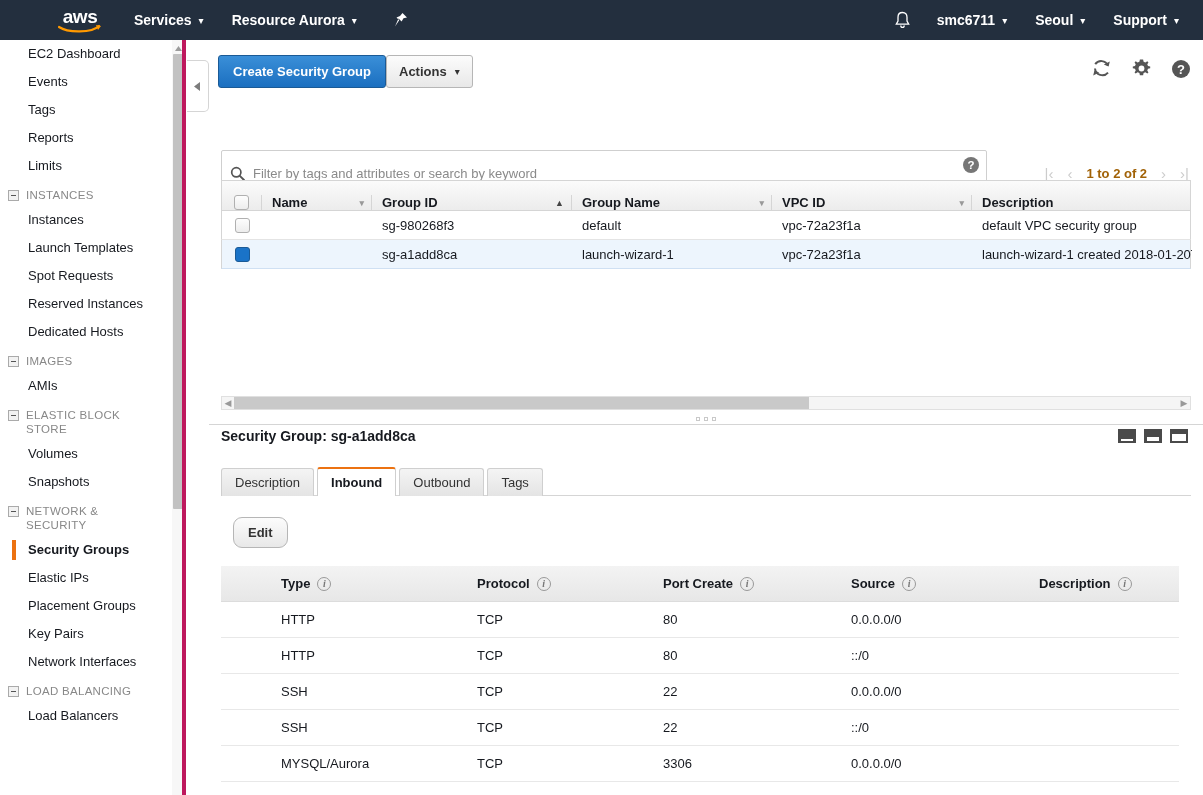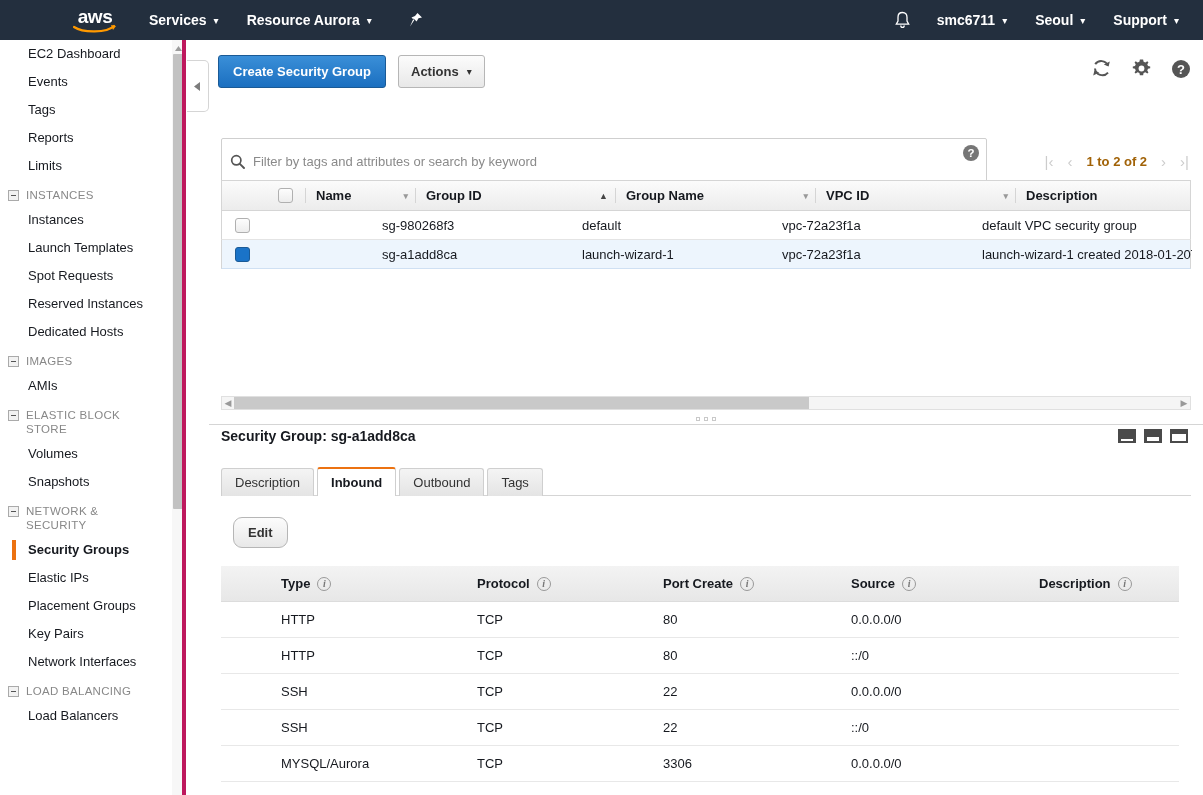--- a/index.html
+++ b/index.html
@@ -10,21 +10,21 @@
     color: #333;
     background: #fff;
     overflow: hidden;
   }
   #app { position: relative; width: 1203px; height: 795px; }
 
   
   .topnav {
     position: absolute; top: 0; left: 0; width: 1203px; height: 40px;
     background: #232f3e;
-    display: flex; align-items: center; padding-left: 15px;
+    display: flex; align-items: center;
   }
   .aws-logo {
     width: 80px; margin-left: 40px; display: flex; flex-direction: column;
     align-items: center; justify-content: center; line-height: 1;
   }
   .aws-logo .wordmark {
     color: #fff; font-size: 19px; font-weight: bold; letter-spacing: -0.5px;
     font-family: "Liberation Sans", sans-serif;
   }
   .aws-logo .smile { width: 44px; height: 9px; margin-top: -2px; }
@@ -82,40 +82,40 @@
   .collapse-tab {
     position: absolute; left: 187px; top: 60px; width: 22px; height: 52px;
     background: #fff; border: 1px solid #d5d5d5; border-left: none;
     border-radius: 0 5px 5px 0;
     display: flex; align-items: center; justify-content: center; cursor: pointer;
   }
 
   
   .main { position: absolute; top: 40px; left: 209px; width: 994px; height: 755px; background: #fff; }
 
-  .toolbar { position: absolute; top: 15px; left: 9px; display: flex; align-items: flex-end; gap: 12px; }
+  .toolbar { position: absolute; top: 15px; left: 9px; display: flex; align-items: flex-end; gap: 0; }
   .btn-primary {
     background: linear-gradient(to bottom, #3a8fd8, #1b6fc0);
     border: 1px solid #1a5a96; color: #fff; font-weight: bold; font-size: 13px;
     padding: 8px 14px; border-radius: 3px; cursor: pointer;
   }
   .btn-default {
     background: linear-gradient(to bottom, #fcfcfc, #e8e8e8);
     border: 1px solid #b6b6b6; color: #333; font-weight: bold; font-size: 13px;
     padding: 8px 12px; border-radius: 3px; cursor: pointer;
     display: flex; align-items: center; gap: 8px;
   }
   .btn-default .caret { font-size: 10px; font-weight: normal; }
 
   .tb-icons { position: absolute; top: 18px; right: 12px; display: flex; align-items: center; gap: 19px; }
   .tb-ic { cursor: pointer; display: flex; align-items: center; justify-content: center; }
 
   
   .filterbar {
-    position: absolute; top: 98px; left: 12px; width: 970px; height: 46px;
+    position: absolute; top: 110px; left: 12px; width: 970px; height: 46px;
     display: flex; align-items: stretch; gap: 45px;
   }
   .filter-input-wrap {
     flex: 0 0 766px; border: 1px solid #cfcfcf; background: #fff;
     display: flex; align-items: center; padding: 0 8px; border-radius: 2px;
     position: relative;
   }
   .filter-input-wrap input {
     border: none; outline: none; font-size: 13px; color: #555;
     flex: 1; margin-left: 8px; font-family: "Liberation Sans", sans-serif;
@@ -127,21 +127,21 @@
   }
   .pager { flex: 1; display: flex; align-items: center; justify-content: flex-end; gap: 14px; padding-right: 2px; }
   .pg-arrow { color: #bbb; font-size: 15px; cursor: pointer; user-select: none; }
   .pg-arrow.off { color: #ccc; }
   .pg-text { font-size: 13px; color: #a16207; font-weight: bold; white-space: nowrap; }
 
   
   .tbl { position: absolute; top: 140px; left: 12px; width: 970px; }
   .tbl-head {
     display: flex; background: linear-gradient(to bottom,#fbfbfb,#ececec);
-    border: 1px solid #d5d5d5; height: 31px; align-items: center; padding-left: 44px;
+    border: 1px solid #d5d5d5; height: 31px; align-items: flex-end;
   }
   .th {
     display: flex; align-items: center; font-size: 13px; font-weight: bold;
     color: #16191f; padding: 0 10px; border-right: 1px solid #d5d5d5;
     position: relative; cursor: pointer; white-space: nowrap;
   }
   .th:last-child { border-right: none; }
   .th .sortcaret { position: absolute; right: 7px; font-size: 9px; color: #999; }
   .th .sortcaret.active { color: #444; }
   .th-cb { flex: 0 0 40px; justify-content: center; }

